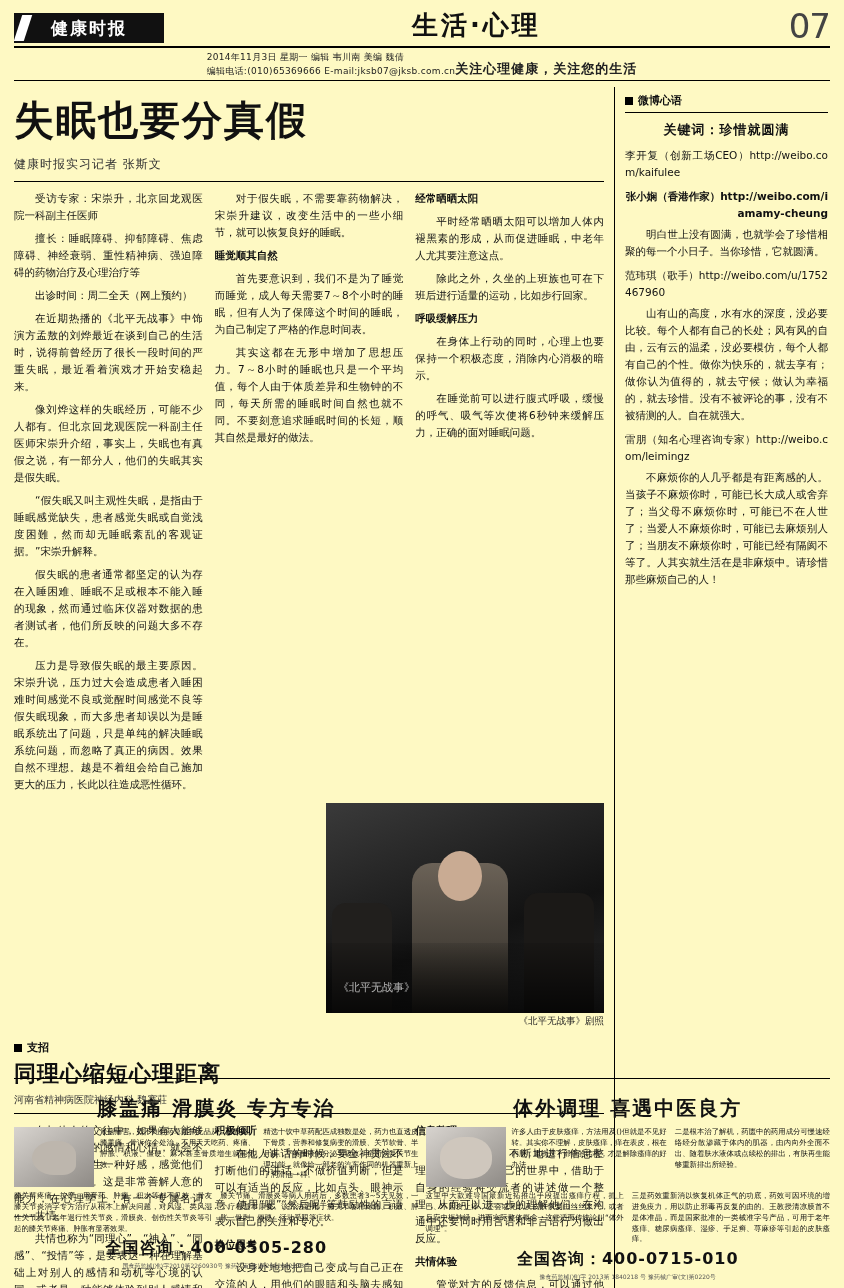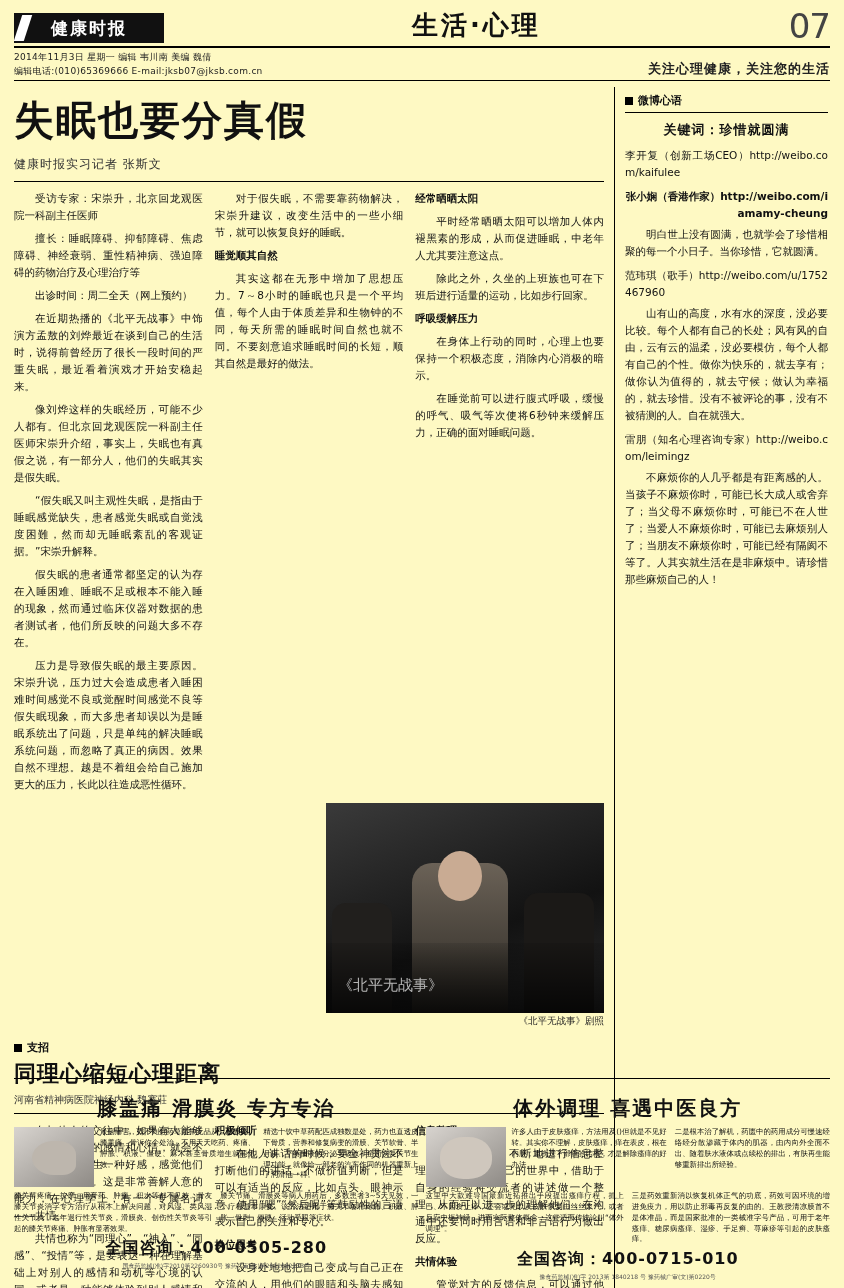--- a/index.html
+++ b/index.html
@@ -3,42 +3,42 @@
 <meta charset="utf-8">
 <style>
   html,body{margin:0;padding:0;background:#fff;}
   body{width:844px;font-family:"DejaVu Sans","Liberation Sans",sans-serif;color:#111;}
   .page{width:844px;height:1288px;position:relative;box-sizing:border-box;padding:8px 14px 0 14px;background:#fef9c3;}
   .masthead{display:flex;align-items:flex-end;justify-content:space-between;border-bottom:2px solid #000;padding-bottom:3px;}
   .logo{width:150px;height:30px;background:#111;color:#fff;font-size:17px;font-weight:bold;display:flex;align-items:center;justify-content:center;letter-spacing:2px;position:relative;}
   .logo .slash{position:absolute;left:4px;top:2px;width:10px;height:26px;background:#fff;transform:skewX(-18deg);}
   .section-title{font-size:26px;font-weight:bold;letter-spacing:3px;}
   .page-no{font-size:34px;font-weight:normal;color:#444;line-height:1;letter-spacing:-1px;}
-  .infobar{display:flex;justify-content:space-between;font-size:9px;color:#222;padding-top:3px;line-height:1.5;}
+  .infobar{display:flex;justify-content:center;font-size:9px;color:#222;padding-top:3px;line-height:1.5;}
   .infobar .left div{letter-spacing:.3px;}
   .slogan{font-size:13px;font-weight:bold;letter-spacing:1px;align-self:flex-end;}
   .rule-thin{border-bottom:1px solid #000;margin-top:2px;}
   .body{display:flex;margin-top:6px;}
   .leftcol{width:600px;padding-right:10px;box-sizing:border-box;}
   .rightcol{width:214px;border-left:1px solid #000;padding-left:10px;box-sizing:border-box;}
   .headline{font-size:40px;font-weight:bold;letter-spacing:2px;margin:6px 0 8px 0;}
   .byline{font-size:12px;color:#333;margin-bottom:8px;letter-spacing:1px;}
   .hr{border-bottom:1px solid #000;margin:4px 0 8px 0;}
   .cols3{display:flex;gap:12px;}
   .col{flex:1;font-size:10.5px;line-height:1.62;text-align:justify;color:#111;}
   .col p{margin:0 0 6px 0;text-indent:2em;}
   .col p.nohead{text-indent:0;}
   .sub{font-weight:bold;}
   .photo{width:278px;height:210px;background:linear-gradient(160deg,#3a3a3a,#121212 60%,#2b2b2b);position:relative;overflow:hidden;margin:4px 0 2px 0;}
   .photo .fig{position:absolute;bottom:0;left:86px;width:96px;height:150px;background:linear-gradient(180deg,#6b6257,#2a2722);border-radius:20px 20px 0 0;}
   .photo .head{position:absolute;bottom:112px;left:112px;width:44px;height:50px;background:#c9ab93;border-radius:50%;}
   .photo .crowd{position:absolute;bottom:0;left:0;right:0;height:70px;background:linear-gradient(180deg,rgba(0,0,0,.1),rgba(0,0,0,.75));}
   .photo .g1{position:absolute;bottom:0;left:6px;width:60px;height:110px;background:#211f1d;border-radius:14px 14px 0 0;}
   .photo .g2{position:absolute;bottom:0;right:10px;width:70px;height:120px;background:#1b1917;border-radius:14px 14px 0 0;}
-  .photo .ttl{position:absolute;left:12px;bottom:18px;color:#ddd;font-size:15px;opacity:.8;}
+  .photo .ttl{position:absolute;left:12px;bottom:18px;color:#ddd;font-size:11px;opacity:.8;}
   .photo-cap{font-size:9.5px;text-align:right;color:#222;margin-bottom:6px;}
   .blockhead{font-size:11px;font-weight:bold;margin:6px 0 4px 0;}
   .blockhead .sq{display:inline-block;width:8px;height:8px;background:#000;margin-right:5px;vertical-align:middle;}
   .ziao-title{font-size:22px;font-weight:bold;letter-spacing:1px;margin:2px 0 4px 0;}
   .ziao-sub{font-size:10px;color:#333;margin-bottom:6px;}
   .rt-key{font-size:13px;font-weight:bold;text-align:center;margin:6px 0 8px 0;letter-spacing:1px;}
   .rt-block{font-size:10.5px;line-height:1.62;text-align:justify;margin-bottom:7px;}
   .rt-block p{margin:0 0 4px 0;text-indent:2em;}
   .rt-block p.nohead{text-indent:0;word-break:break-all;}
   .rt-author{text-align:right;font-weight:bold;font-size:10.5px;}
@@ -91,20 +91,21 @@
           <p>出诊时间：周二全天（网上预约）</p>
           <p>在近期热播的《北平无战事》中饰演方孟敖的刘烨最近在谈到自己的生活时，说得前曾经历了很长一段时间的严重失眠，最近看着演戏才开始安稳起来。</p>
           <p>像刘烨这样的失眠经历，可能不少人都有。但北京回龙观医院一科副主任医师宋崇升介绍，事实上，失眠也有真假之说，有一部分人，他们的失眠其实是假失眠。</p>
           <p>“假失眠又叫主观性失眠，是指由于睡眠感觉缺失，患者感觉失眠或自觉浅度困難，然而却无睡眠紊乱的客观证据。”宋崇升解释。</p>
           <p>假失眠的患者通常都坚定的认为存在入睡困难、睡眠不足或根本不能入睡的现象，然而通过临床仪器对数据的患者测试者，他们所反映的问题大多不存在。</p>
           <p>压力是导致假失眠的最主要原因。宋崇升说，压力过大会造成患者入睡困难时间感觉不良或觉醒时间感觉不良等假失眠现象，而大多患者却误以为是睡眠系统出了问题，只是单纯的解决睡眠系统问题，而忽略了真正的病因。效果自然不理想。越是不着组会给自己施加更大的压力，长此以往造成恶性循环。</p>
         </div>
         <div class="col">
           <p>对于假失眠，不需要靠药物解决，宋崇升建议，改变生活中的一些小细节，就可以恢复良好的睡眠。</p>
           <p class="nohead"><span class="sub">睡觉顺其自然</span></p>
+          <p>首先要意识到，我们不是为了睡觉而睡觉，成人每天需要7～8个小时的睡眠，但有人为了保障这个时间的睡眠，为自己制定了严格的作息时间表。</p>
           <p>其实这都在无形中增加了思想压力。7～8小时的睡眠也只是一个平均值，每个人由于体质差异和生物钟的不同，每天所需的睡眠时间自然也就不同。不要刻意追求睡眠时间的长短，顺其自然是最好的做法。</p>
         </div>
         <div class="col">
           <p class="nohead"><span class="sub">经常晒晒太阳</span></p>
           <p>平时经常晒晒太阳可以增加人体内褪黑素的形成，从而促进睡眠，中老年人尤其要注意这点。</p>
           <p>除此之外，久坐的上班族也可在下班后进行适量的运动，比如步行回家。</p>
           <p class="nohead"><span class="sub">呼吸缓解压力</span></p>
           <p>在身体上行动的同时，心理上也要保持一个积极态度，消除内心消极的暗示。</p>
           <p>在睡觉前可以进行腹式呼吸，缓慢的呼气、吸气等次使将6秒钟来缓解压力，正确的面对睡眠问题。</p>
         </div>

